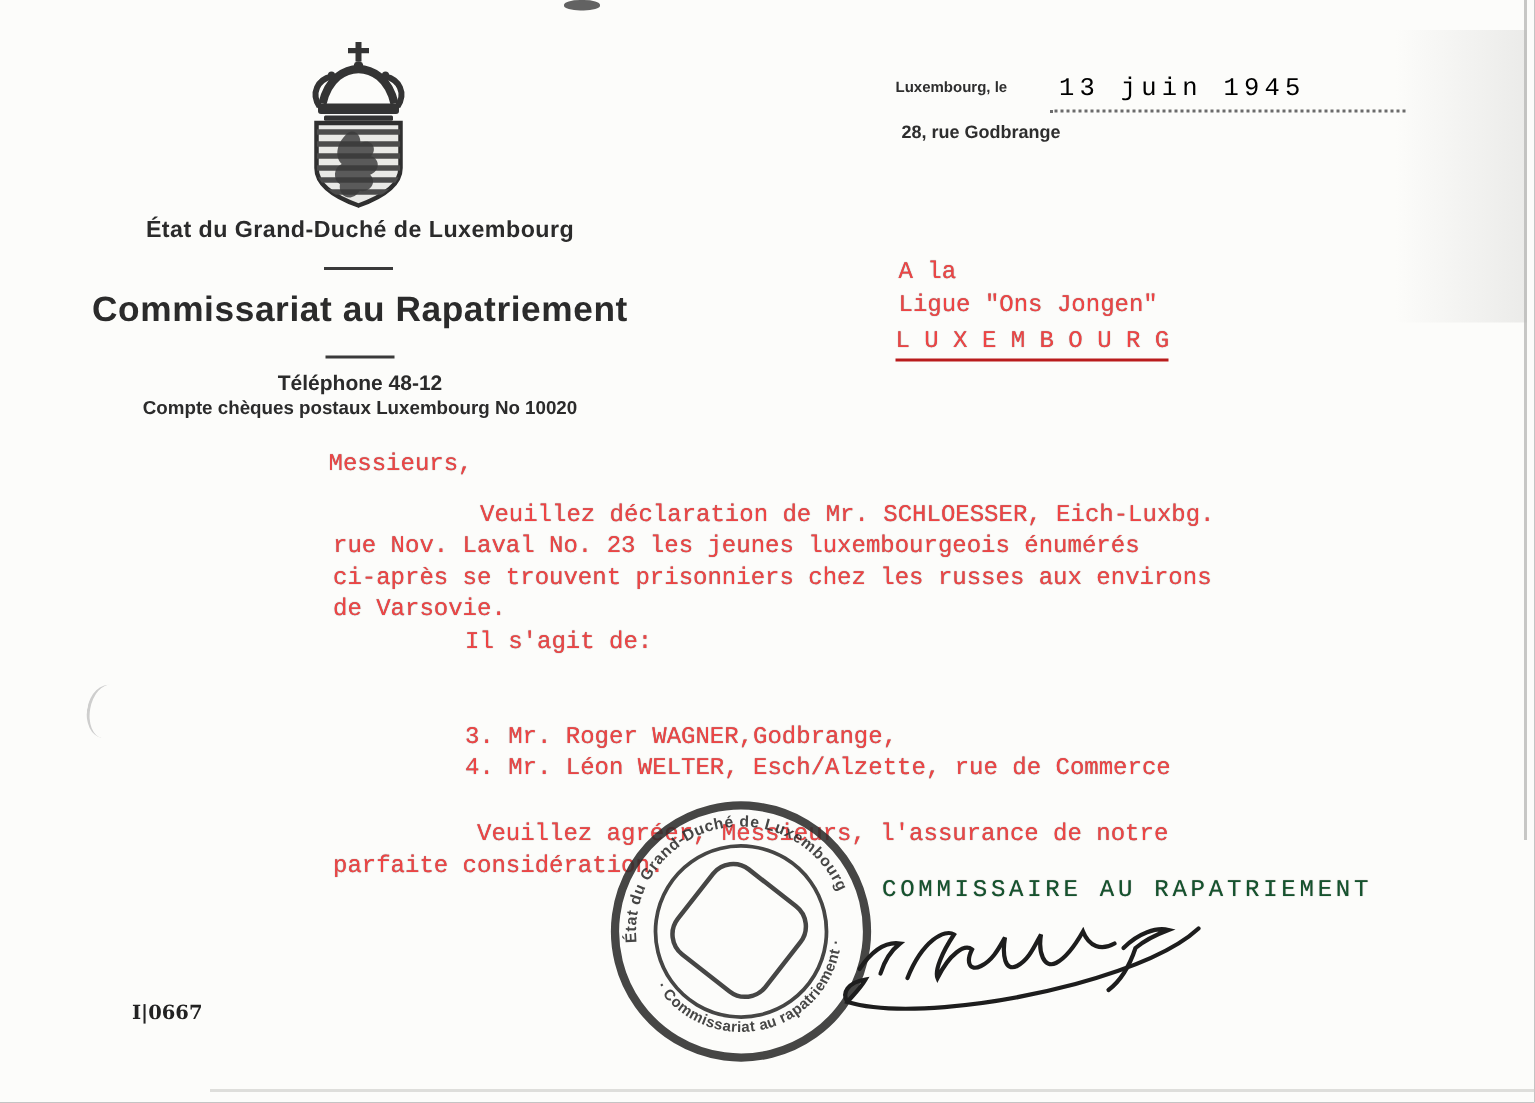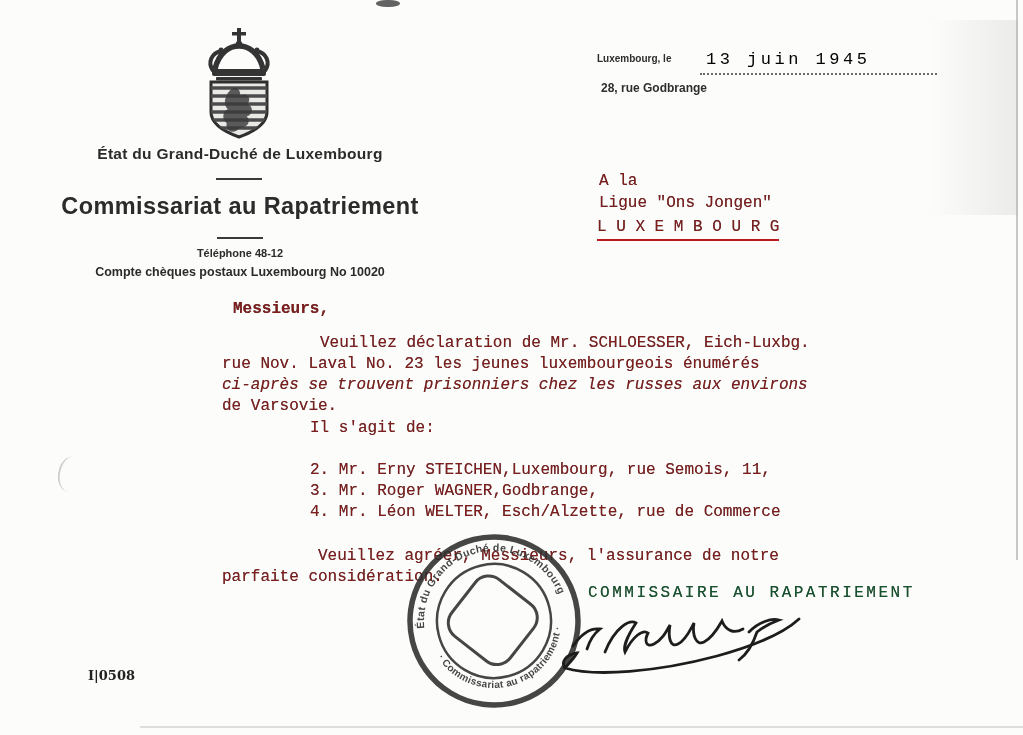--- a/index.html
+++ b/index.html
@@ -8,45 +8,45 @@
     width:1023px;height:735px;
     background:#fcfcfa;
     overflow:hidden;
     font-family:"Liberation Sans",sans-serif;
     color:#2e2e2e;
   }
   
   .lh{position:absolute;font-weight:700;color:#2b2b2b;text-align:center;}
   .lh-state{left:90px;top:145px;width:300px;font-size:15.5px;letter-spacing:.3px;}
   .lh-office{left:60px;top:193px;width:360px;font-size:23.5px;letter-spacing:.4px;}
-  .lh-phone{left:90px;top:247px;width:300px;font-size:11px;}
+  .lh-phone{left:90px;top:247px;width:300px;font-size:14px;}
   .lh-account{left:60px;top:265px;width:360px;font-size:12.5px;}
   .rule{position:absolute;height:2px;background:#3a3a3a;width:46px;}
   .rule1{left:216px;top:178px;}
   .rule2{left:217px;top:237px;}
   
   .printed-city{position:absolute;left:597px;top:53px;font-weight:700;font-size:10px;}
   .typed-date{position:absolute;left:706px;top:50px;font-family:"Liberation Mono","DejaVu Sans Mono",monospace;
     font-size:17px;letter-spacing:3.5px;color:#000000;}
   .date-dots{position:absolute;left:700px;top:55px;width:237px;height:18px;border-bottom:2px dotted #6b6b6b;}
   .sender-street{position:absolute;left:601px;top:81px;font-weight:700;font-size:12px;}
   
   .t{
     position:absolute;
     font-family:"Liberation Mono","DejaVu Sans Mono",monospace;
-    font-size:16px;color:#7f1d1d;white-space:pre;
+    font-size:16px;color:#ef4444;white-space:pre;
     text-shadow:0 0 .6px rgba(55,55,55,.75);
   }
   .rcpt1{left:599px;top:172px;}
   .rcpt2{left:599px;top:194px;}
   .rcpt3{left:597px;top:218px;border-bottom:2px solid #b91c1c;padding-bottom:3px;}
-  .salutation{left:233px;top:300px;font-weight:bold;}
+  .salutation{left:219px;top:300px;}
   .p0{left:320px;top:334px;}
   .p1{left:222px;top:355px;}
-  .p2{left:222px;top:376px;font-style:italic;}
+  .p2{left:222px;top:376px;}
   .p3{left:222px;top:397px;}
   .li0{left:310px;top:419px;}
   .li1{left:310px;top:440px;}
   .li2{left:310px;top:461px;}
   .li3{left:310px;top:482px;}
   .li4{left:310px;top:503px;}
   .li5{left:310px;top:524px;}
   .cl0{left:318px;top:547px;}
   .cl1{left:222px;top:568px;}
   .signer{left:588px;top:584px;letter-spacing:2.5px;color:#14532d;}
@@ -120,21 +120,20 @@
   <div class="t rcpt1">A la</div>
   <div class="t rcpt2">Ligue "Ons Jongen"</div>
   <div class="t rcpt3">L U X E M B O U R G</div>
 
   <div class="t salutation">Messieurs,</div>
   <div class="t p0">Veuillez déclaration de Mr. SCHLOESSER, Eich-Luxbg.</div>
   <div class="t p1">rue Nov. Laval No. 23 les jeunes luxembourgeois énumérés</div>
   <div class="t p2">ci-après se trouvent prisonniers chez les russes aux environs</div>
   <div class="t p3">de Varsovie.</div>
   <div class="t li0">Il s'agit de:</div>
-  <div class="t li2">2. Mr. Erny STEICHEN,Luxembourg, rue Semois, 11,</div>
   <div class="t li3">3. Mr. Roger WAGNER,Godbrange,</div>
   <div class="t li4">4. Mr. Léon WELTER, Esch/Alzette, rue de Commerce</div>
   <div class="t cl0">Veuillez agréer, Messieurs, l'assurance de notre</div>
   <div class="t cl1">parfaite considération.</div>
   <div class="t signer">COMMISSAIRE AU RAPATRIEMENT</div>
 
   <svg class="stamp" width="182" height="182" viewBox="0 0 182 182" style="font-family:'Liberation Sans',sans-serif;">
     <circle cx="91" cy="91" r="84" fill="none" stroke="#2d2d2d" stroke-width="5.5"></circle>
     <circle cx="91" cy="91" r="57" fill="none" stroke="#2d2d2d" stroke-width="2.5"></circle>
     <path id="arcTop" d="M21,91 A70,70 0 0 1 161,91" fill="none"></path>
@@ -150,15 +149,15 @@
 
   <svg class="signature" width="300" height="85" viewBox="0 0 300 85">
     <g fill="none" stroke="#1d1d1d" stroke-width="2.8" stroke-linecap="round">
       <path d="M38,54 q13,-19 27,-17 q-9,7 -13,20"></path>
       <path d="M70,60 C80,35 95,27 101,31 C93,43 88,55 90,60 C98,44 108,37 113,41 C109,49 111,56 119,52 C127,48 131,40 135,33 C133,45 135,56 143,52 C151,48 155,38 159,31 C157,43 161,54 169,50 C177,46 183,36 187,29 C191,39 199,42 208,37"></path>
       <path d="M214,40 C224,30 236,26 244,28 C236,31 228,35 222,40 C218,52 212,62 204,68"></path>
       <path d="M30,76 C26,70 30,63 42,61 C38,68 32,73 30,76 C60,85 122,80 182,64 C222,53 250,40 264,27"></path>
     </g>
   </svg>
 
-  <div class="ref-code">I|0508</div>
+  <div class="ref-code">I|0667</div>
 
 </div>
 
 </body></html>

